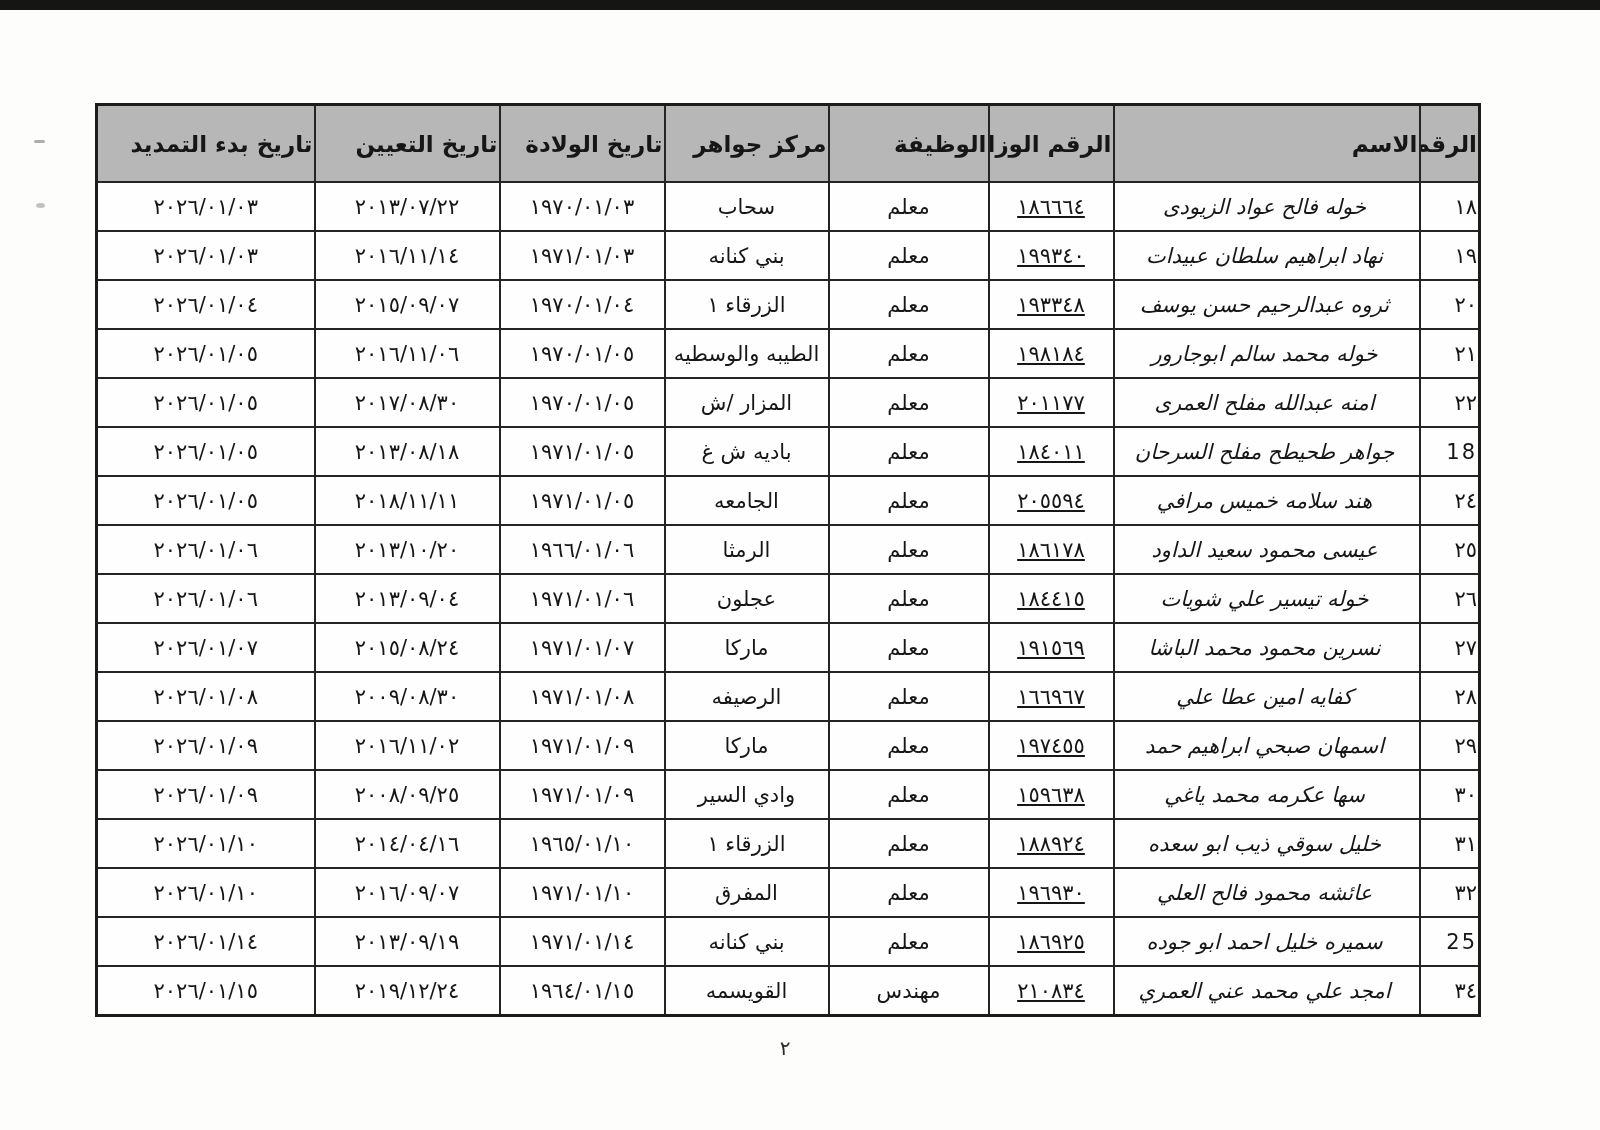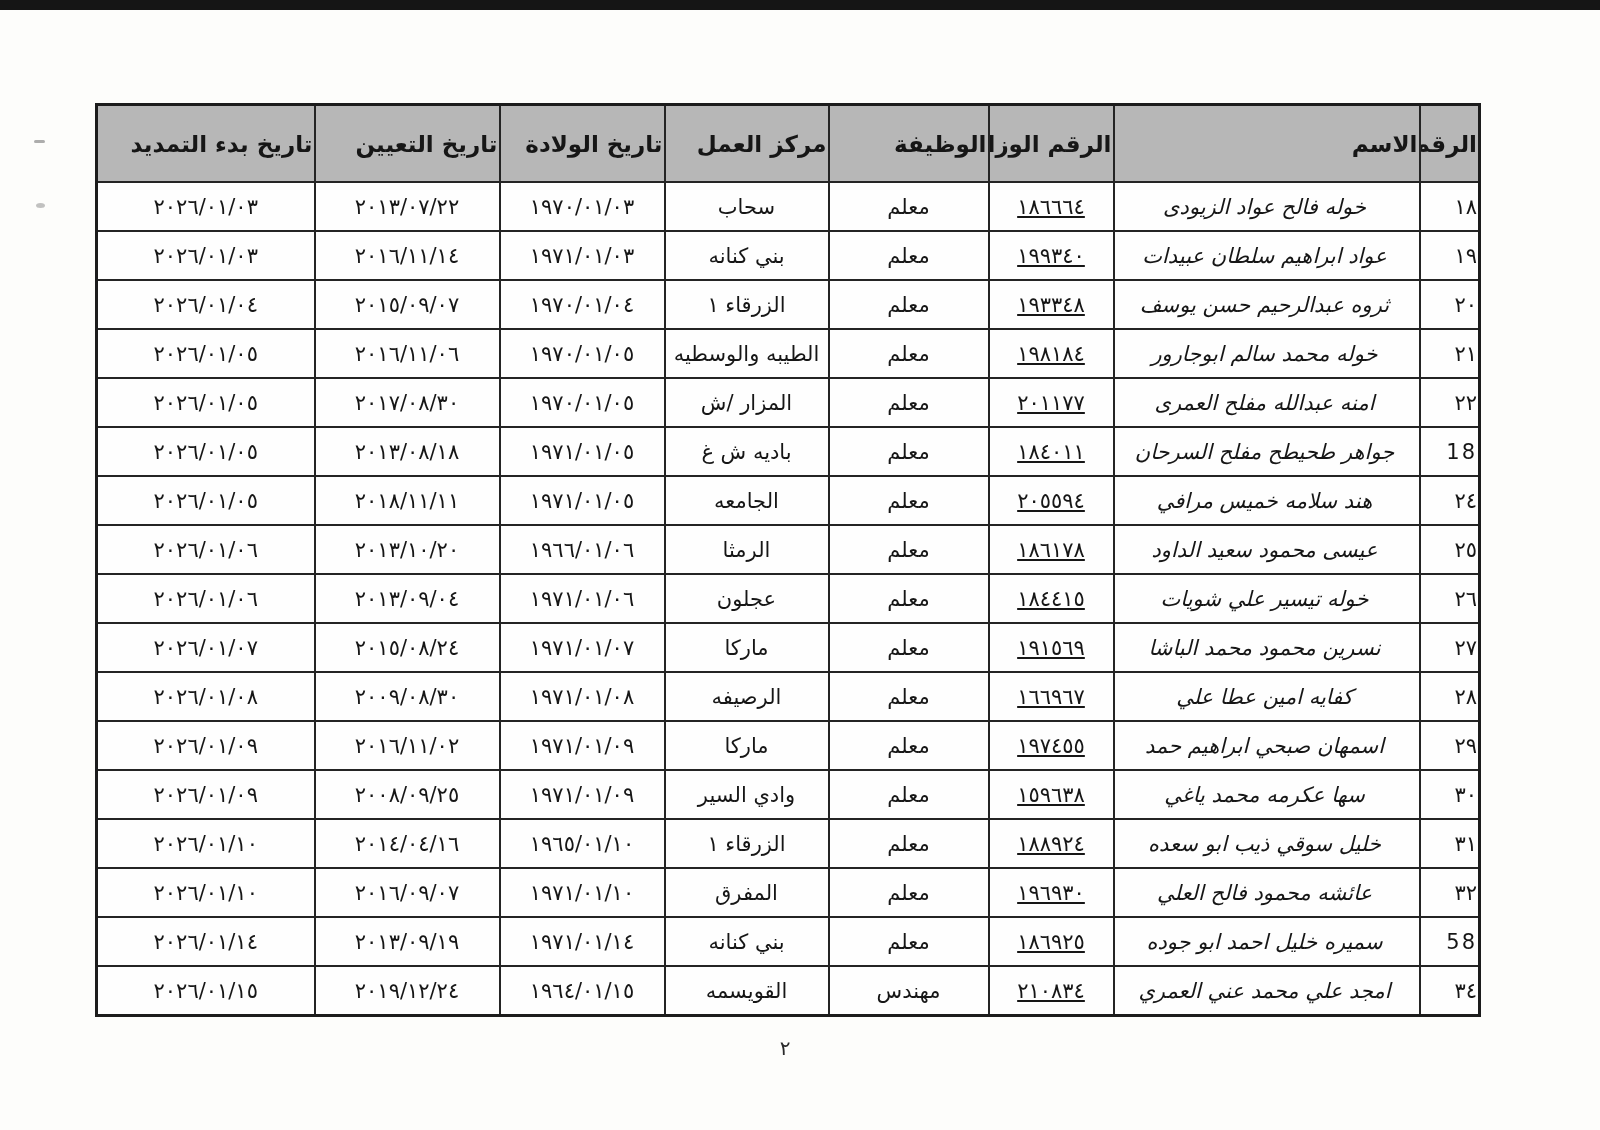--- a/index.html
+++ b/index.html
@@ -103,40 +103,40 @@
       <col class="col-birth_date">
       <col class="col-appointment_date">
       <col class="col-extension_date">
     </colgroup>
     <thead>
       <tr id="header-row">
           <th>الرقم</th>
           <th>الاسم</th>
           <th>الرقم الوزاري</th>
           <th>الوظيفة</th>
-          <th>مركز العمل</th>
+          <th>مركز جواهر</th>
           <th>تاريخ الولادة</th>
           <th>تاريخ التعيين</th>
           <th>تاريخ بدء التمديد</th>
         </tr>
     </thead>
     <tbody id="table-body">
         <tr>
           <td class="c-num">١٨</td>
           <td class="c-name">خوله فالح عواد الزيودى</td>
           <td class="c-ministry_no">١٨٦٦٦٤</td>
           <td class="c-job">معلم</td>
           <td class="c-work_center">سحاب</td>
           <td class="c-birth_date">١٩٧٠/٠١/٠٣</td>
           <td class="c-appointment_date">٢٠١٣/٠٧/٢٢</td>
           <td class="c-extension_date">٢٠٢٦/٠١/٠٣</td>
         </tr>
         <tr>
           <td class="c-num">١٩</td>
-          <td class="c-name">عواد ابراهيم سلطان عبيدات</td>
+          <td class="c-name">نهاد ابراهيم سلطان عبيدات</td>
           <td class="c-ministry_no">١٩٩٣٤٠</td>
           <td class="c-job">معلم</td>
           <td class="c-work_center">بني كنانه</td>
           <td class="c-birth_date">١٩٧١/٠١/٠٣</td>
           <td class="c-appointment_date">٢٠١٦/١١/١٤</td>
           <td class="c-extension_date">٢٠٢٦/٠١/٠٣</td>
         </tr>
         <tr>
           <td class="c-num">٢٠</td>
           <td class="c-name">ثروه عبدالرحيم حسن يوسف</td>
@@ -261,21 +261,21 @@
           <td class="c-num">٣٢</td>
           <td class="c-name">عائشه محمود فالح العلي</td>
           <td class="c-ministry_no">١٩٦٩٣٠</td>
           <td class="c-job">معلم</td>
           <td class="c-work_center">المفرق</td>
           <td class="c-birth_date">١٩٧١/٠١/١٠</td>
           <td class="c-appointment_date">٢٠١٦/٠٩/٠٧</td>
           <td class="c-extension_date">٢٠٢٦/٠١/١٠</td>
         </tr>
         <tr>
-          <td class="c-num">58</td>
+          <td class="c-num">25</td>
           <td class="c-name">سميره خليل احمد ابو جوده</td>
           <td class="c-ministry_no">١٨٦٩٢٥</td>
           <td class="c-job">معلم</td>
           <td class="c-work_center">بني كنانه</td>
           <td class="c-birth_date">١٩٧١/٠١/١٤</td>
           <td class="c-appointment_date">٢٠١٣/٠٩/١٩</td>
           <td class="c-extension_date">٢٠٢٦/٠١/١٤</td>
         </tr>
         <tr>
           <td class="c-num">٣٤</td>

